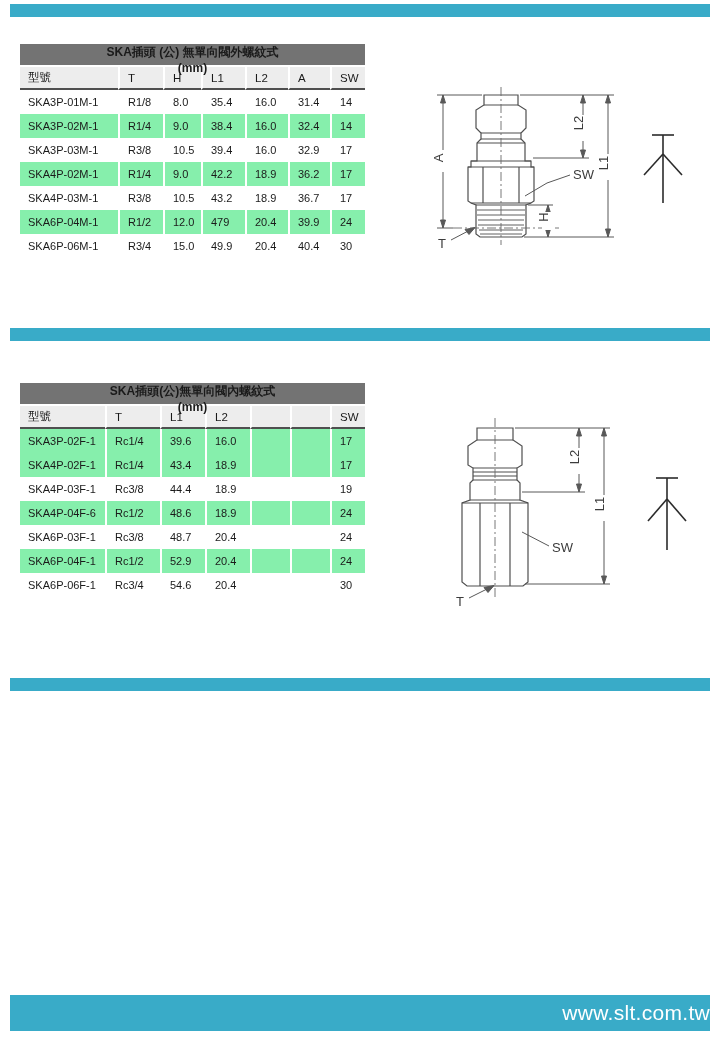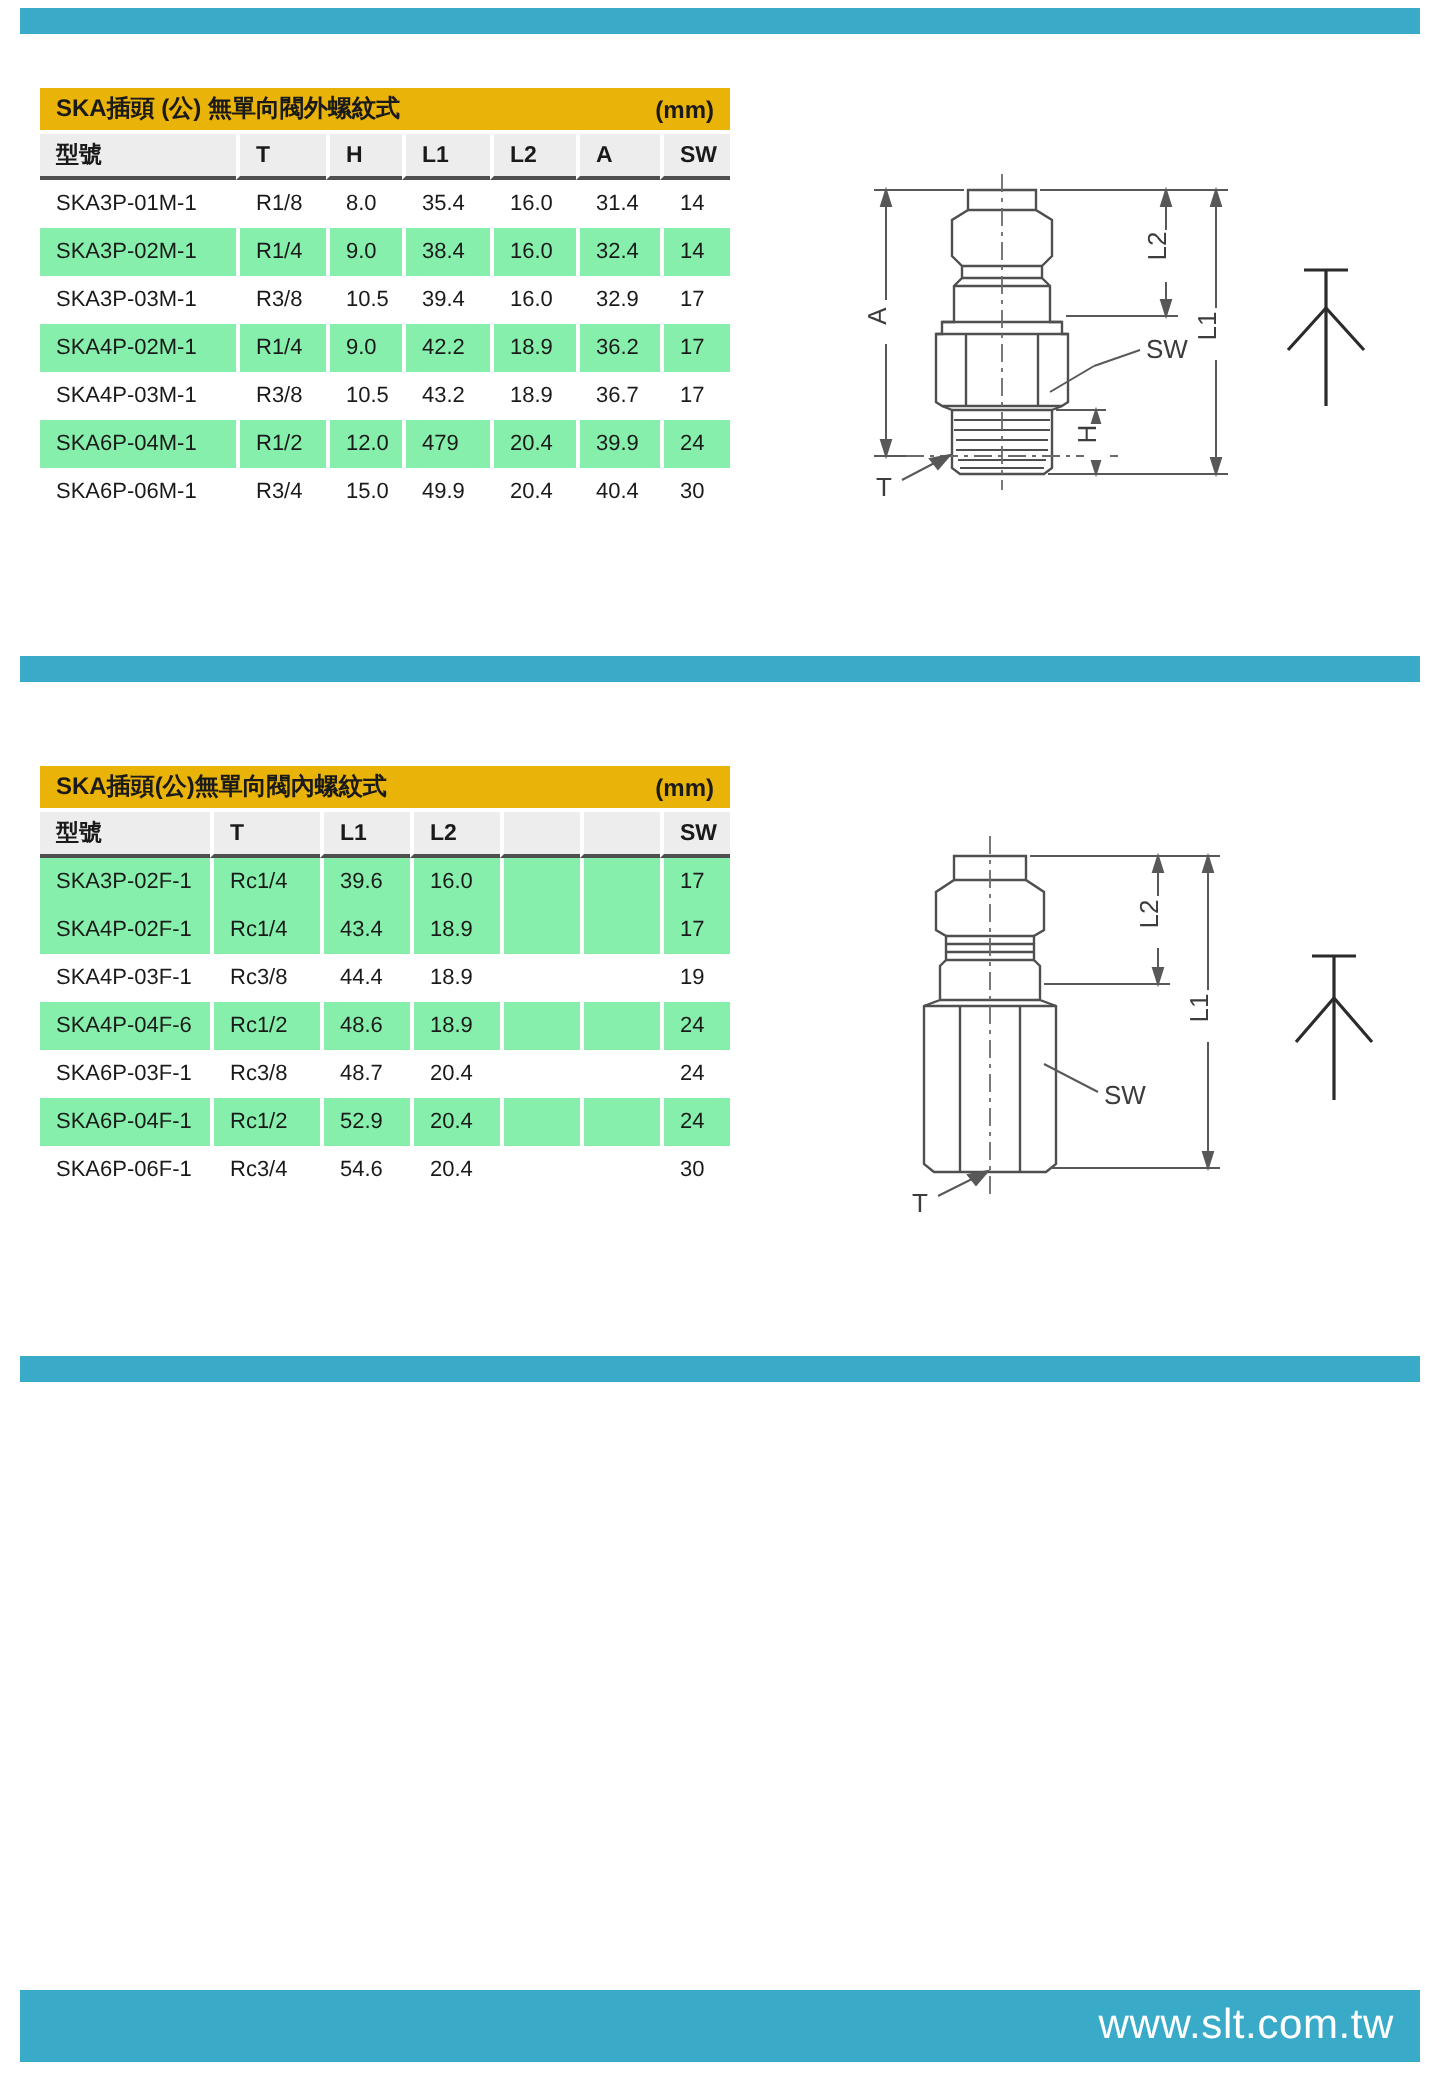--- a/index.html
+++ b/index.html
@@ -7,37 +7,37 @@
     width:720px;height:1040px;position:relative;background:#ffffff;
     font-family:"Liberation Sans","DejaVu Sans",sans-serif;
     -webkit-font-smoothing:antialiased;color:#1a1a1a;overflow:hidden;
   }
   .accent-bar{position:absolute;left:10px;width:700px;height:13px;background:#39abc8;}
   #topbar{top:4px;}
   #divider1{top:328px;}
   #divider2{top:678px;}
   .footer-bar{
     position:absolute;left:10px;top:995px;width:700px;height:36px;background:#39abc8;
-    display:flex;align-items:center;justify-content:flex-end;box-sizing:border-box;padding-right:13px;
+    display:flex;align-items:center;justify-content:flex-end;box-sizing:border-box;
   }
   .footer-bar .url{color:#ffffff;font-size:21px;letter-spacing:.3px;}
 
   .spec-block{position:absolute;left:20px;width:345px;}
   #block1{top:44px;}
   #block2{top:383px;}
 
   .t-title{
-    height:21px;background:#eab308;display:flex;align-items:center;justify-content:space-between;
-    box-sizing:border-box;padding:0 8px;font-size:12px;font-weight:bold;margin-bottom:2px;
+    height:21px;background:#737373;display:flex;align-items:center;justify-content:space-between;
+    box-sizing:border-box;padding:0 8px;font-size:12px;font-weight:bold;margin-bottom:2px;flex-direction:column;
   }
   table.spec{
     border-collapse:separate;border-spacing:0;table-layout:fixed;width:345px;font-size:11px;
   }
   table.spec th{
-    background:#ededed;font-weight:bold;text-align:left;font-size:11.5px;
+    background:#ededed;font-weight:normal;text-align:left;font-size:11.5px;
     height:21px;padding:0 0 0 8px;border-bottom:2px solid #4f4f4f;border-left:2px solid #ffffff;
   }
   table.spec th:first-child{border-left:none;}
   table.spec td{
     height:24px;padding:0 0 0 8px;border-left:2px solid #ffffff;white-space:nowrap;overflow:hidden;
   }
   table.spec td:first-child{border-left:none;}
   table.spec tr.alt td{background:#86efac;}
 
   .drawing{position:absolute;}

